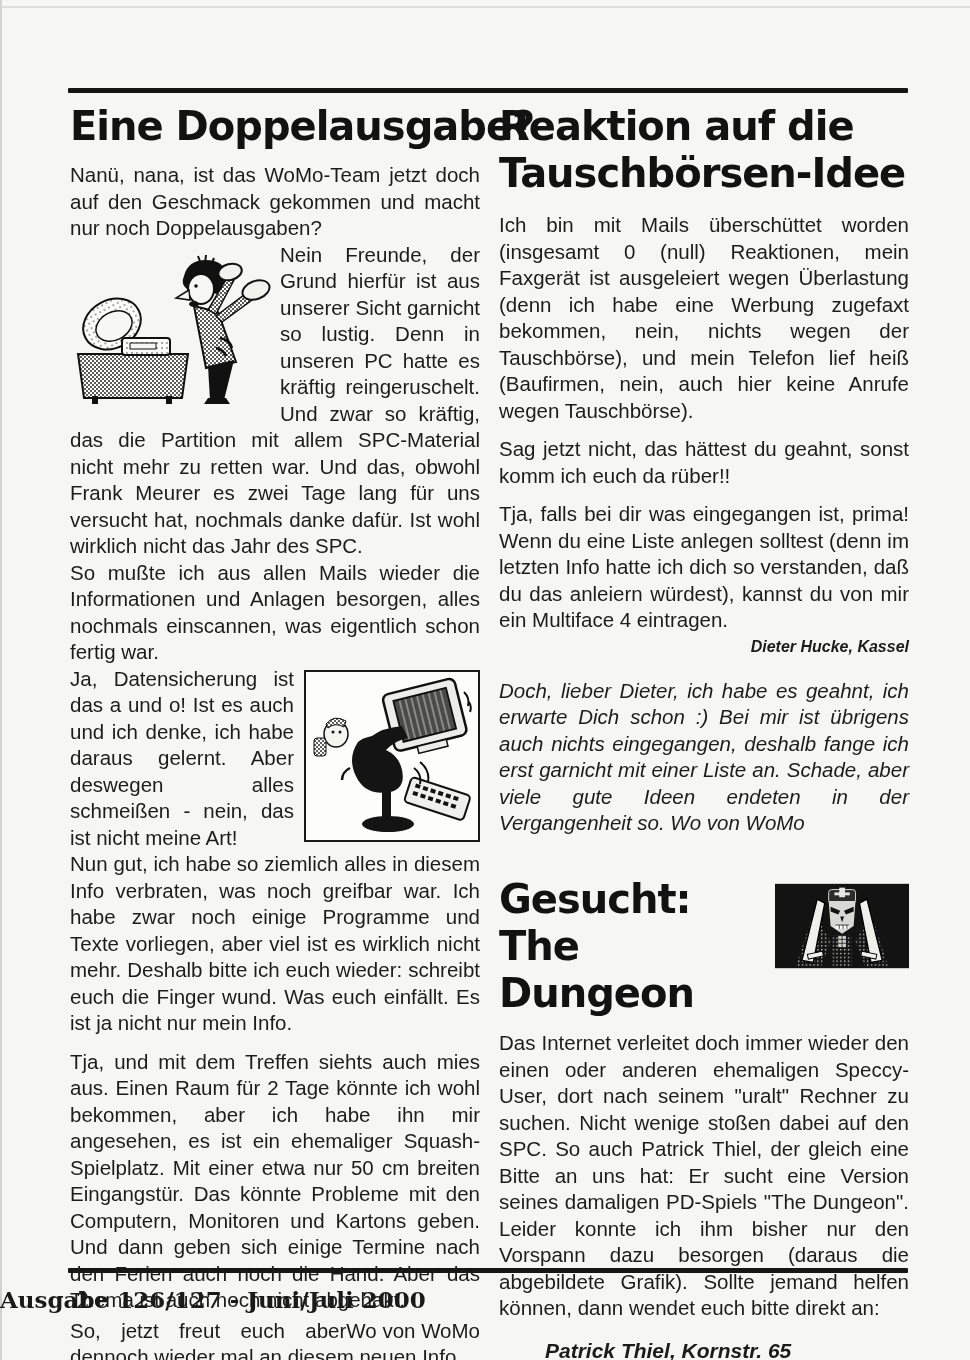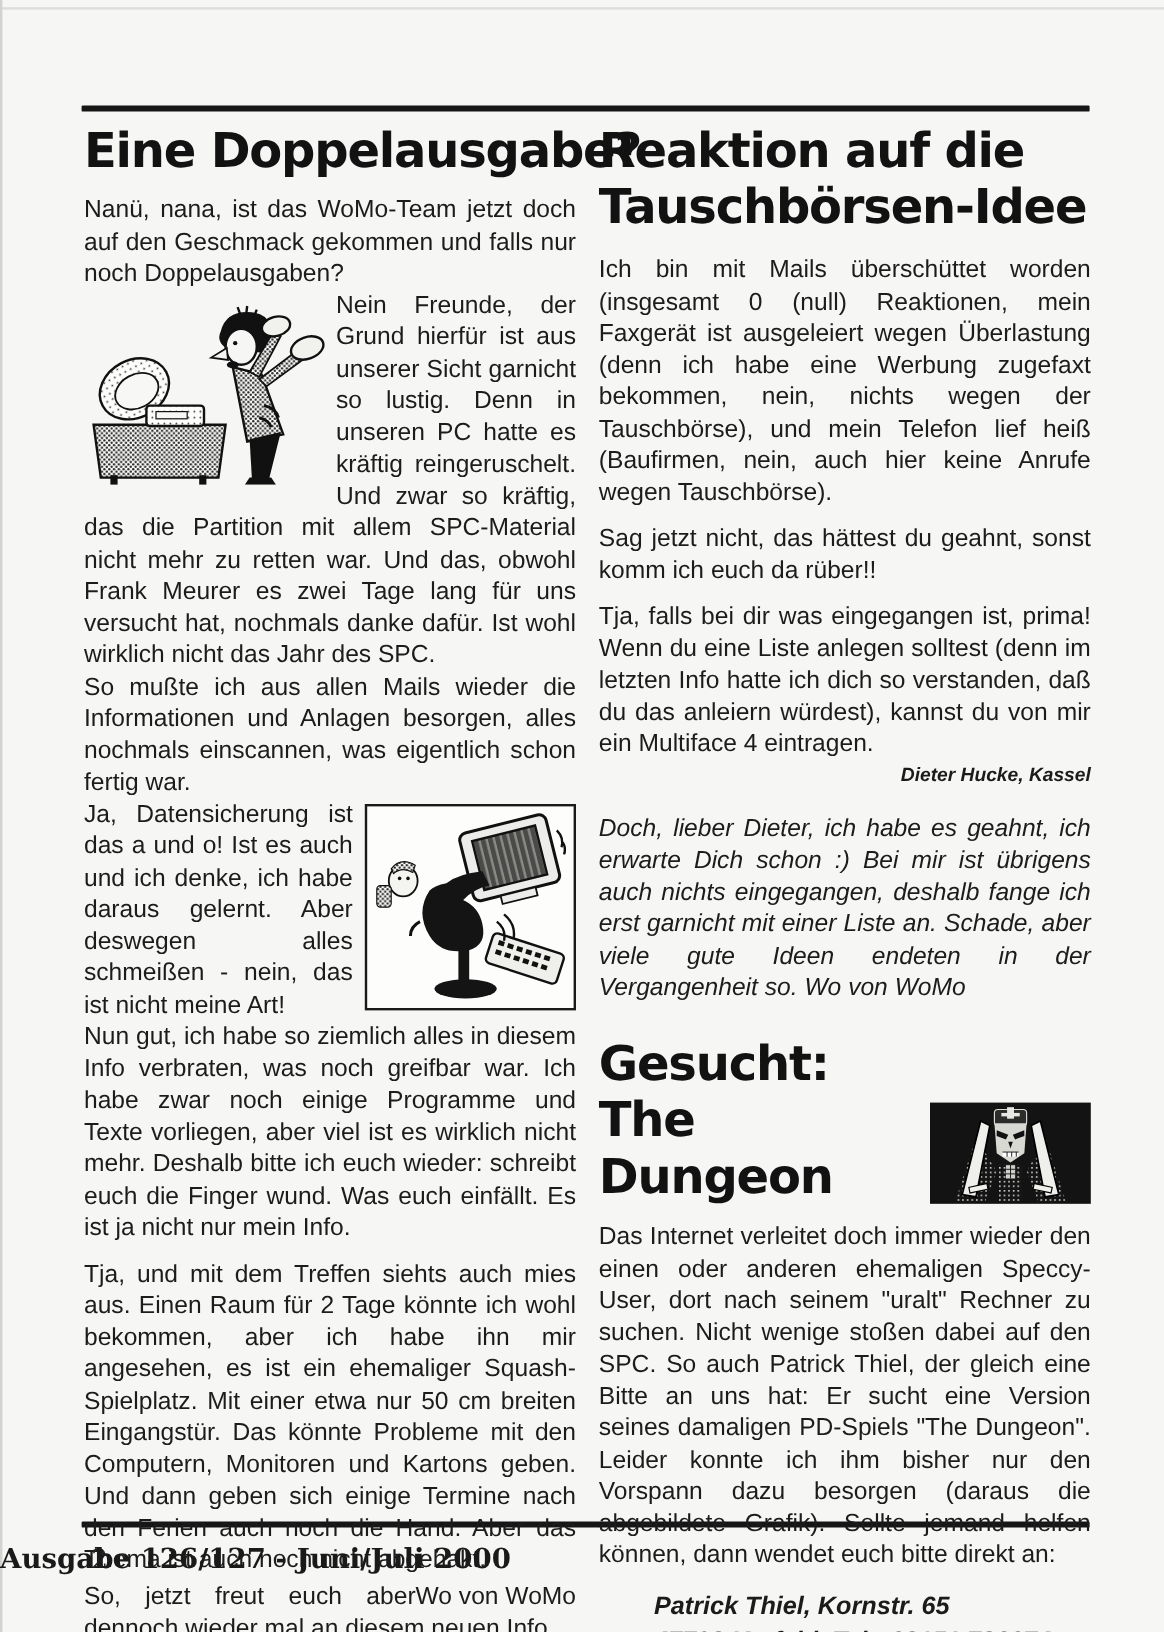--- a/index.html
+++ b/index.html
@@ -33,21 +33,21 @@
   }
   .mt{margin-top:12px;}
   .mt-s{margin-top:4px;}
 
   .cartoon1{float:left;width:202px;height:158px;margin:4px 8px 2px 0;}
   .cartoon2{float:right;width:172px;height:168px;margin:4px 0 4px 10px;border:2px solid #1a1a1a;background:#fdfdfc;}
   .sig-inline{float:right;font-weight:normal;}
   .sig-right{text-align:right;font-weight:bold;font-style:italic;font-size:16px;margin-top:4px;}
   .reply{font-style:italic;}
 
-  .gesucht-head{display:flex;justify-content:space-between;align-items:flex-end;margin-top:27px;}
+  .gesucht-head{display:flex;justify-content:space-between;align-items:flex-start;margin-top:39px;}
   .dungeon-img{width:140px;height:88px;margin-top:6px;}
 
   .contact{margin:14px 0 0 46px;font-weight:bold;font-style:italic;font-size:21px;line-height:29px;}
 
   .page-number{
     position:absolute;top:1288px;left:76px;
     font-family:"DejaVu Serif","Liberation Serif",serif;
     font-size:22px;color:#222;
   }
   .footer-text{
@@ -64,21 +64,21 @@
   <div class="scan-top-line"></div>
   <div class="scan-left-line"></div>
   <div class="rule top"></div>
   <div class="rule bottom"></div>
 
   <div class="content">
 
     <div class="col">
       <div class="headline">Eine Doppelausgabe?</div>
 
-      <p class="body-p" style="margin-top:12px">Nanü, nana, ist das WoMo-Team jetzt doch auf den Geschmack gekommen und falls nur noch Doppelausgaben?</p>
+      <p class="body-p" style="margin-top:12px">Nanü, nana, ist das WoMo-Team jetzt doch auf den Geschmack gekommen und macht nur noch Doppelausgaben?</p>
 
       <p class="body-p">
         <svg class="cartoon1" viewBox="0 0 202 158" xmlns="http://www.w3.org/2000/svg">
           <defs>
             <pattern id="c1d" width="4" height="4" patternUnits="userSpaceOnUse">
               <rect width="4" height="4" fill="#fdfdfb"></rect>
               <circle cx="1" cy="1" r="1" fill="#262626"></circle>
               <circle cx="3" cy="3" r="1" fill="#262626"></circle>
             </pattern>
             <pattern id="c1l" width="5" height="5" patternUnits="userSpaceOnUse">

